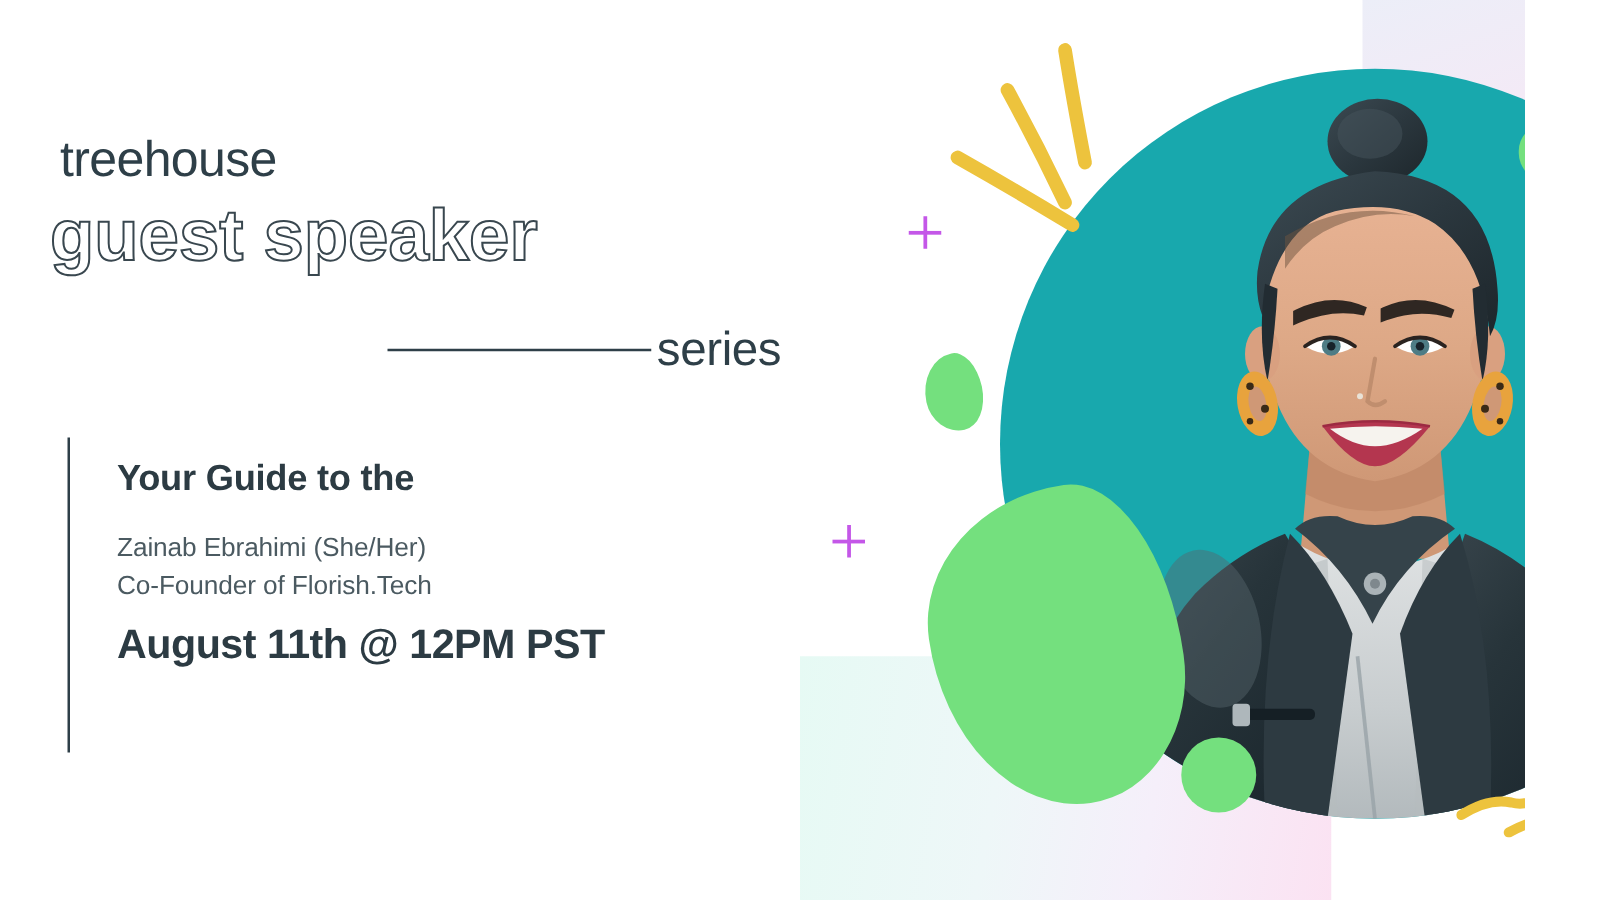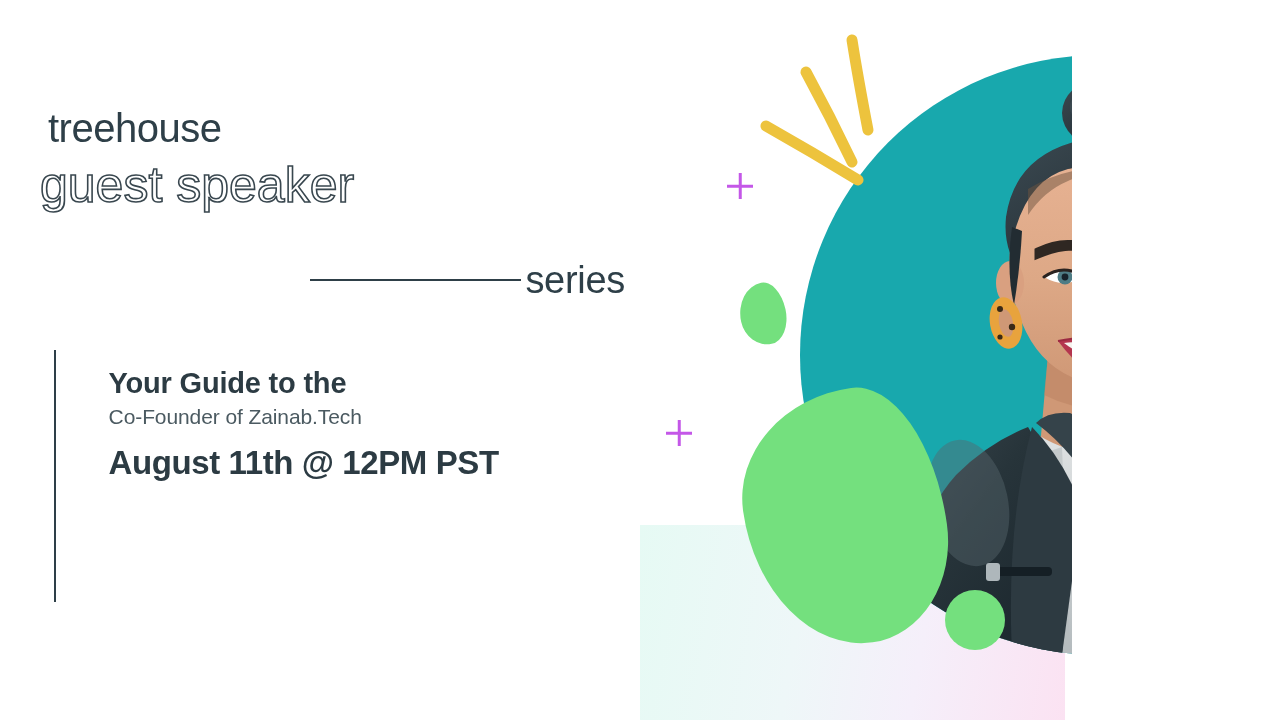--- a/index.html
+++ b/index.html
@@ -2,21 +2,21 @@
 <html><head>
 <meta charset="utf-8">
 <style>
   html,body{margin:0;padding:0;}
   body{
     width:1280px;height:720px;overflow:hidden;
     background:#ffffff;
     font-family:"Liberation Sans", sans-serif;
     position:relative;
   }
-  #stage{position:absolute;inset:0;width:1048px;height:720px;overflow:hidden;background:#fff;padding-left:24px;}
+  #stage{position:absolute;inset:0;width:1220px;height:720px;overflow:hidden;background:#fff;}
 
   
   .panel-topright{
     position:absolute;left:1090px;top:0;width:190px;height:200px;
     background:linear-gradient(160deg,#eceef8 0%,#f3eaf6 45%,#fbe9f4 100%);
   }
   .panel-bottom{
     position:absolute;left:640px;top:525px;width:425px;height:195px;
     background:linear-gradient(100deg,#e6faf4 0%,#eef7f8 38%,#f5effa 66%,#fbe2f2 100%);
   }
@@ -68,36 +68,36 @@
   .plus-2{left:666px;top:420px;width:26px;height:26px;}
 
   
   .brand{
     position:absolute;left:48px;top:108px;
     font-size:40px;font-weight:400;letter-spacing:-.5px;
     color:#2e3f48;line-height:1;
   }
   .outline-title{
     position:absolute;left:40px;top:160px;
-    font-size:50px;font-weight:400;letter-spacing:0px;line-height:1;
+    font-size:58px;font-weight:700;letter-spacing:0px;line-height:1;
     color:transparent;
     -webkit-text-stroke:1.6px #39474f;
     white-space:nowrap;
   }
   .series-row{
     position:absolute;left:310px;top:255px;width:315px;height:50px;
     display:flex;align-items:center;gap:4px;
   }
   .series-rule{flex:1;height:1.6px;background:#2e3f48;}
   .series-word{
     font-size:38px;font-weight:400;color:#2e3f48;letter-spacing:-.3px;line-height:1;
   }
 
   
-  .detail-wrap{position:absolute;left:54px;top:350px;height:252px;display:flex;gap:15px;}
+  .detail-wrap{position:absolute;left:54px;top:350px;height:252px;display:flex;}
   .detail-rule{width:1.6px;background:#2e3f48;height:100%;}
   .detail-text{padding-left:38px;}
   .event-title{
     font-size:29px;font-weight:700;color:#2c3b43;line-height:1.32;
     margin:14px 0 0 0;letter-spacing:-.2px;
   }
   .speaker-name,.speaker-role{
     font-size:21px;font-weight:400;color:#4b5a61;line-height:1.42;letter-spacing:-.1px;
   }
   .speaker-name{margin-top:22px;}
@@ -238,18 +238,19 @@
   <div class="outline-title">guest speaker</div>
   <div class="series-row">
     <span class="series-rule"></span>
     <span class="series-word">series</span>
   </div>
 
   <div class="detail-wrap">
     <div class="detail-rule"></div>
     <div class="detail-text">
       <div class="event-title">Your Guide to the</div>
-      <div class="speaker-role">Co-Founder of Zainab.Tech</div>
+      <div class="speaker-name">Zainab Ebrahimi (She/Her)</div>
+      <div class="speaker-role">Co-Founder of Florish.Tech</div>
       <div class="event-date">August 11th @ 12PM PST</div>
     </div>
   </div>
 
 </div>
 
 </body></html>

